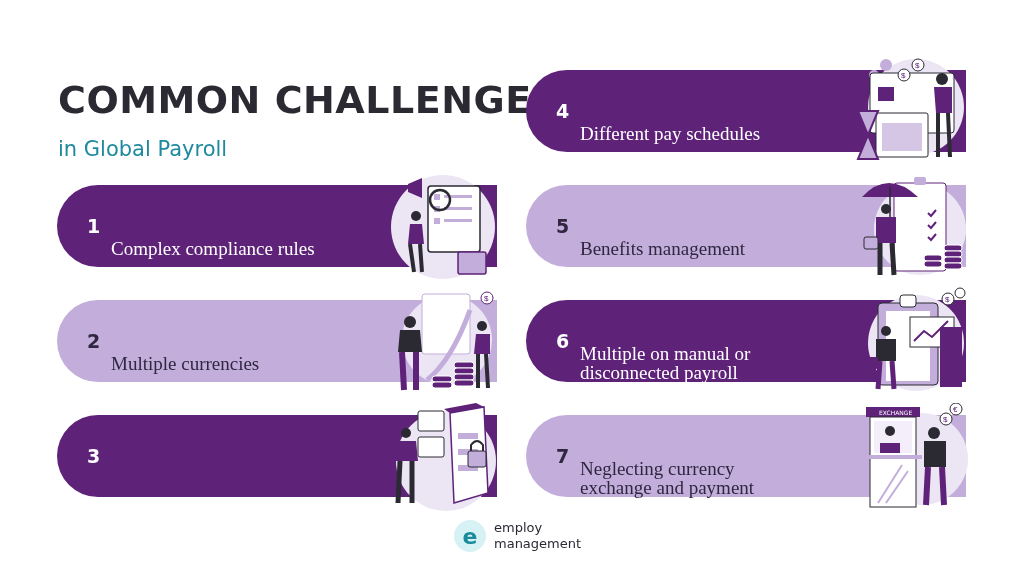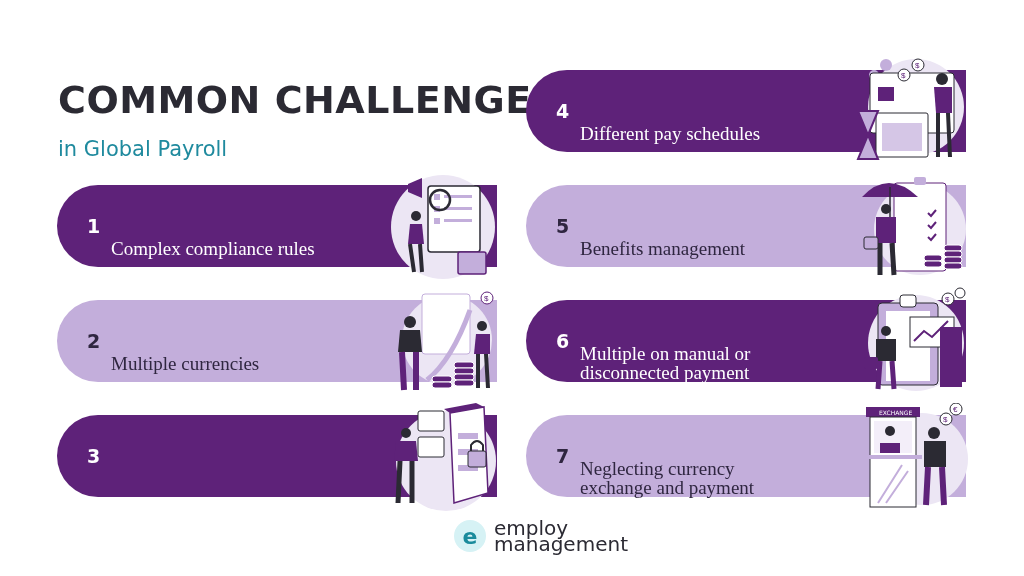--- a/index.html
+++ b/index.html
@@ -8,21 +8,21 @@
   .subtitle { position:absolute; left:58px; top:136px; font-size:21px; color:#1f8a9e; line-height:26px; font-family:"DejaVu Sans", sans-serif; }
   .pill { position:absolute; height:82px; border-radius:41px 0 0 41px; display:flex; align-items:center; }
   .pill.dark { background:#5e2279; color:#ffffff; }
   .pill.light { background:#c3aedb; color:#2f2640; }
   .pill .num { font-weight:700; font-size:19px; margin-left:30px; width:24px; font-family:"DejaVu Sans", sans-serif; }
   .pill .label { font-size:19px; line-height:19px; font-family:Liberation Serif, serif;margin-top:44px; }
   .illus { position:absolute; width:110px; height:110px; }
   .illus svg { width:110px; height:110px; display:block; }
   .logo { position:absolute; left:454px; top:520px; display:flex; align-items:center; }
   .logo-mark { width:32px; height:32px; border-radius:50%; background:#d6f2f5; display:flex; align-items:center; justify-content:center; color:#1a8b9c; font-weight:700; font-size:22px; font-family:"DejaVu Sans", sans-serif; }
-  .logo-text { margin-left:8px; font-size:20px; line-height:16px; color:#2b2a33; font-family:"DejaVu Sans", sans-serif; }
+  .logo-text { margin-left:8px; font-size:13px; line-height:16px; color:#2b2a33; font-family:"DejaVu Sans", sans-serif; }
 </style>
 </head>
 <body>
 
 <div class="title">COMMON CHALLENGES</div>
 <div class="subtitle">in Global Payroll</div>
 
 <div class="pill dark" style="left:57px; top:185px; width:440px;">
   <span class="num">1</span>
   <span class="label">Complex compliance rules</span>
@@ -143,21 +143,21 @@
         <rect x="86" y="84" width="18" height="6" rx="3"></rect>
         <rect x="86" y="90" width="18" height="6" rx="3"></rect>
     </g>
   </svg>
 </div>
 
 <div class="pill dark" style="left:526px; top:300px; width:440px;">
   <span class="num">6</span>
   <span class="label">
     <span style="display:block">Multiple on manual or</span>
-    <span style="display:block">disconnected payment</span>
+    <span style="display:block">disconnected payroll</span>
   </span>
 </div>
 <div class="illus" style="left:860px; top:287px;">
   <svg viewBox="0 0 110 110">
     <circle cx="56" cy="56" r="48" fill="#ece6f4"></circle>
     <rect x="18" y="16" width="60" height="82" rx="4" fill="#c3aedb" stroke="#2b2a33"></rect>
     <rect x="26" y="24" width="44" height="70" fill="#fff"></rect>
     <rect x="40" y="8" width="16" height="12" rx="3" fill="#fff" stroke="#2b2a33"></rect>
     <rect x="50" y="30" width="44" height="30" fill="#fff" stroke="#2b2a33"></rect>
     <path d="M54 54 L64 44 L72 50 L88 34" stroke="#5e2279" stroke-width="2" fill="none"></path>

